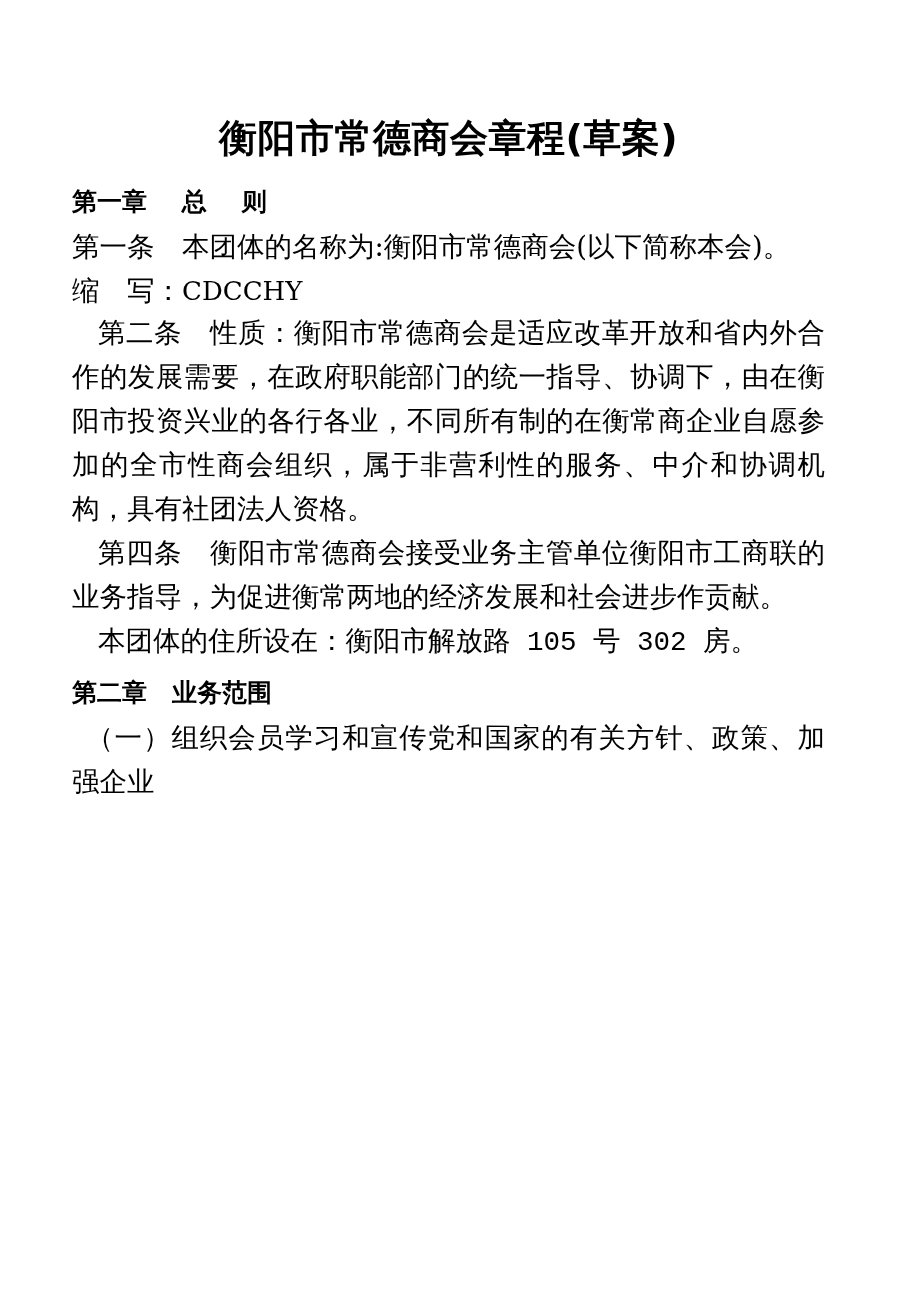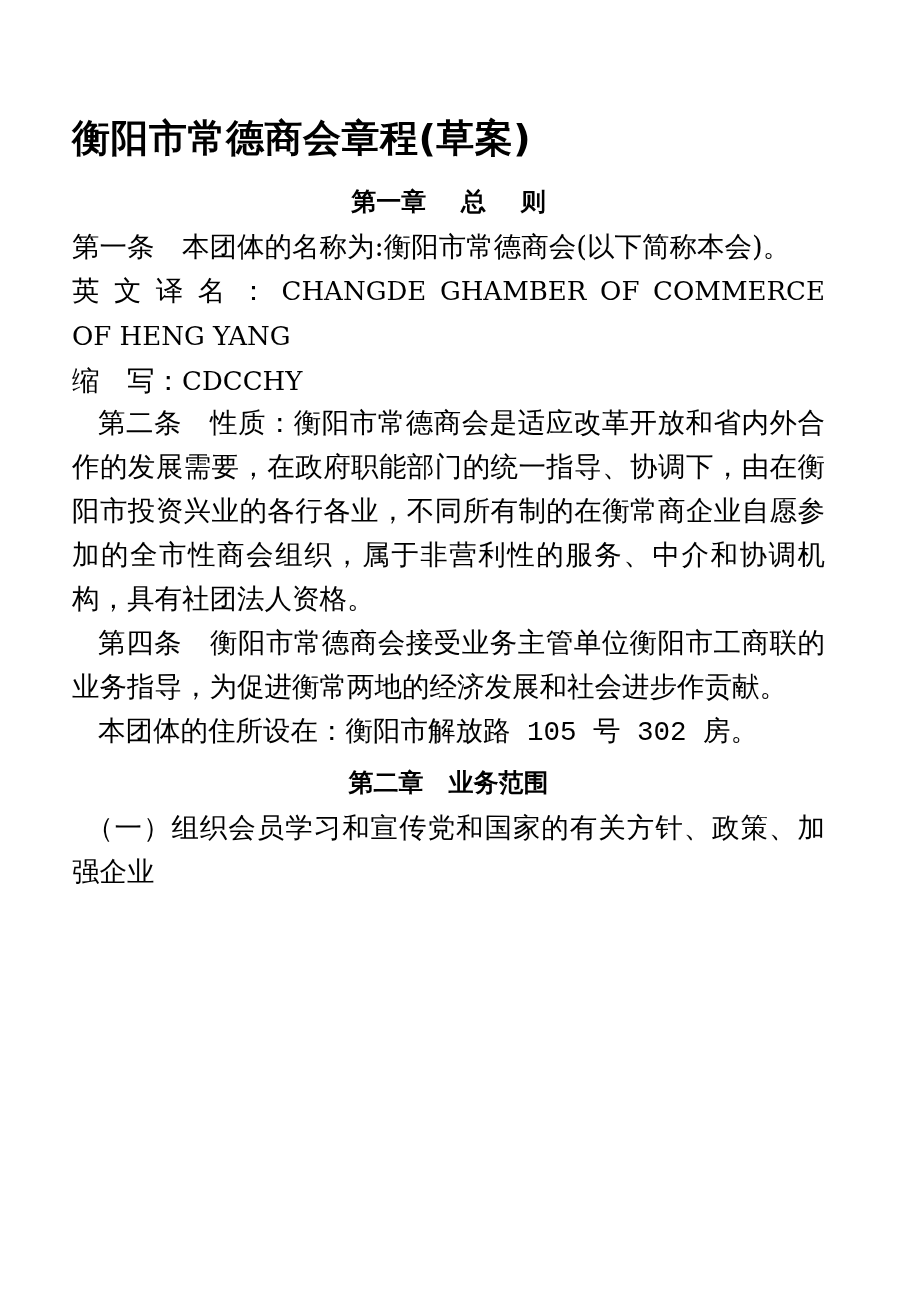--- a/index.html
+++ b/index.html
@@ -25,34 +25,34 @@
     top: 0;
     width: 753px;
   }
 
   
   .doc-title {
     font-family: "DejaVu Sans", "Liberation Sans", sans-serif;
     font-weight: bold;
     font-size: 38px;
     line-height: 1.15;
-    text-align: left;
+    text-align: center;
     margin: 0;
     padding-top: 117px;
     letter-spacing: 0.5px;
     white-space: pre;
   }
 
   
   .chapter-heading {
     font-family: "DejaVu Sans", "Liberation Sans", sans-serif;
     font-weight: bold;
     font-size: 25px;
     line-height: 44px;
-    text-align: center;
+    text-align: left;
     margin: 0;
     white-space: pre;
   }
   .chapter-1 { margin-top: 19px; }
   .chapter-2 { margin-top: 6px; }
 
   
   .para {
     font-size: 27.5px;
     line-height: 44px;
@@ -89,21 +89,20 @@
 
 <div class="page">
   <div class="content">
 
     <h1 class="doc-title">衡阳市常德商会章程(草案)</h1>
 
     <h2 class="chapter-heading chapter-1">第一章    总    则</h2>
 
     <p class="para indent-1">第一条　本团体的名称为:衡阳市常德商会(以下简称本会)。</p>
 
-    <p class="para stretch stretch-last"><span class="lead-cjk">英文译名：</span><span class="latin">CHANGDE GHAMBER OF COMMERCE OF HENG YANG</span></p>
 
     <p class="para indent-1"><span class="lead-cjk">缩　写：</span><span class="latin">CDCCHY</span></p>
 
     <p class="para indent-2">第二条　性质：衡阳市常德商会是适应改革开放和省内外合作的发展需要，在政府职能部门的统一指导、协调下，由在衡阳市投资兴业的各行各业，不同所有制的在衡常商企业自愿参加的全市性商会组织，属于非营利性的服务、中介和协调机构，具有社团法人资格。</p>
 
 
     <p class="para indent-2">第四条　衡阳市常德商会接受业务主管单位衡阳市工商联的业务指导，为促进衡常两地的经济发展和社会进步作贡献。</p>
 
     <p class="para indent-2">本团体的住所设在：衡阳市解放路 105 号 302 房。</p>
 

